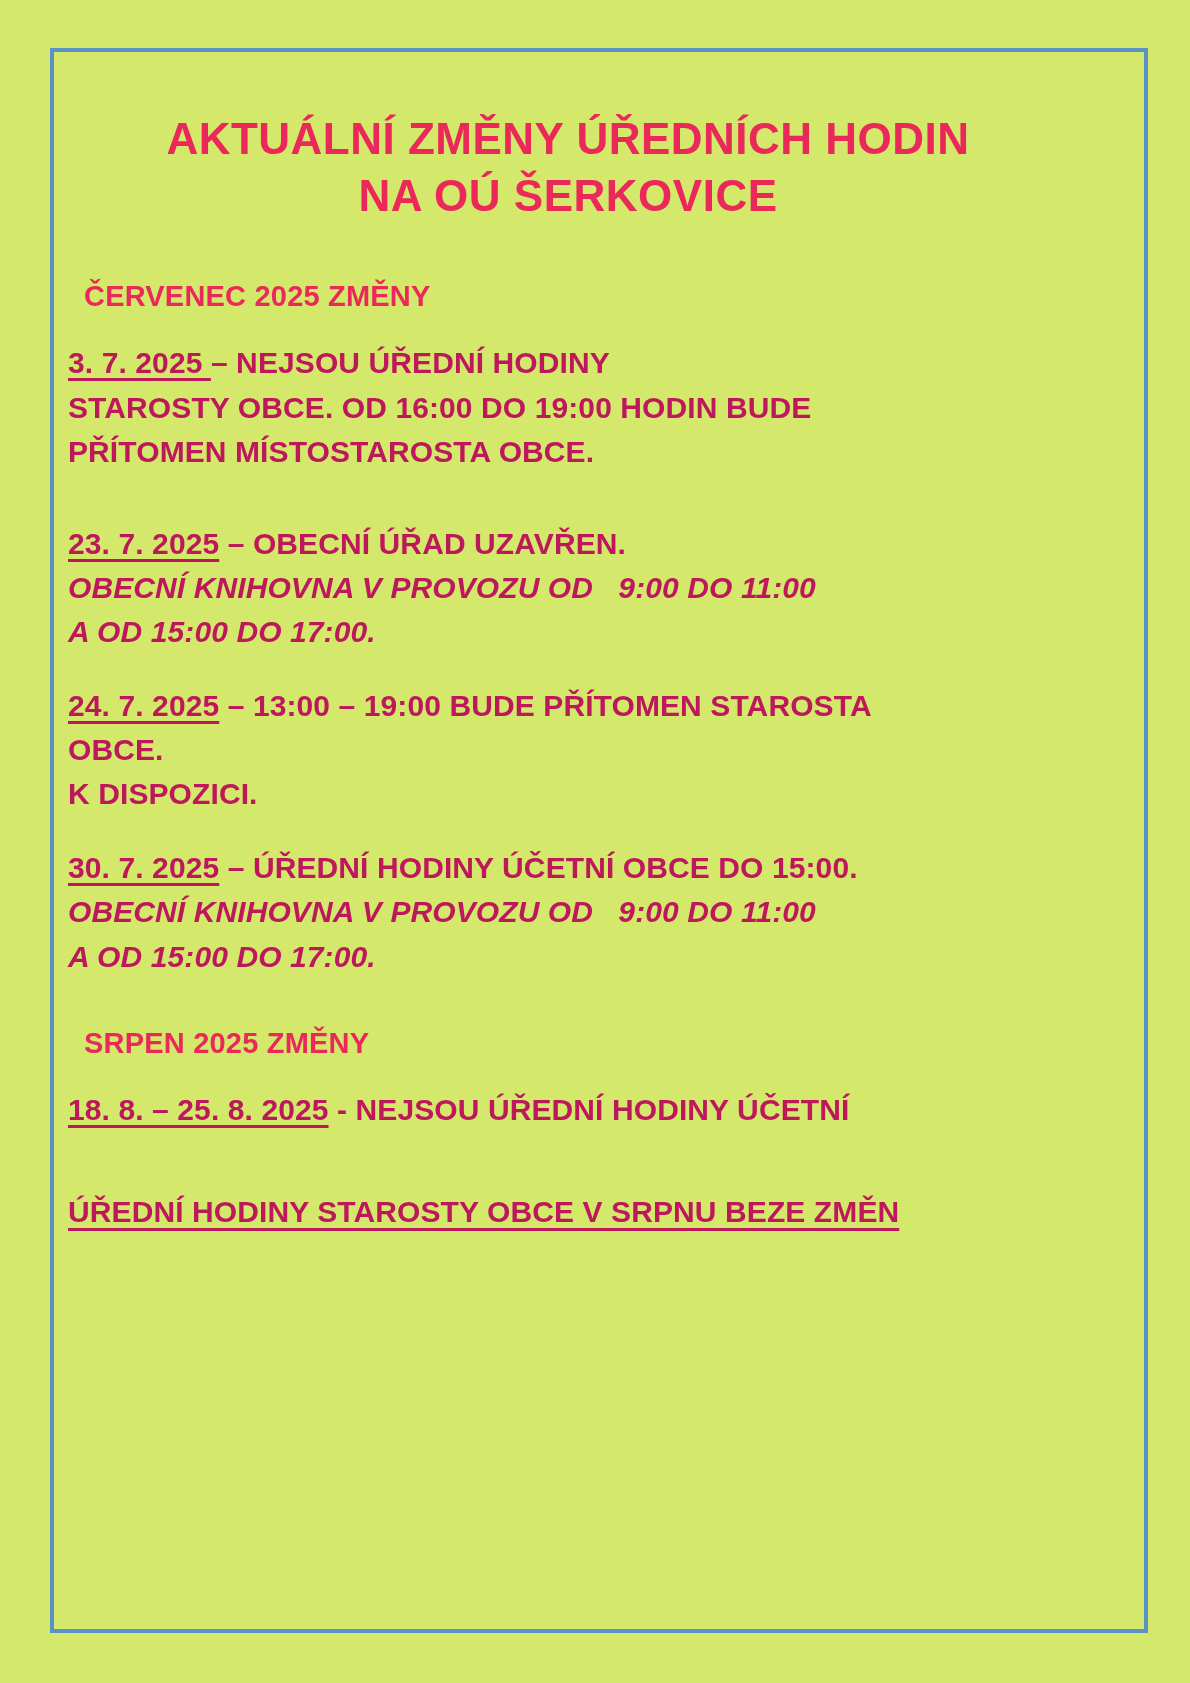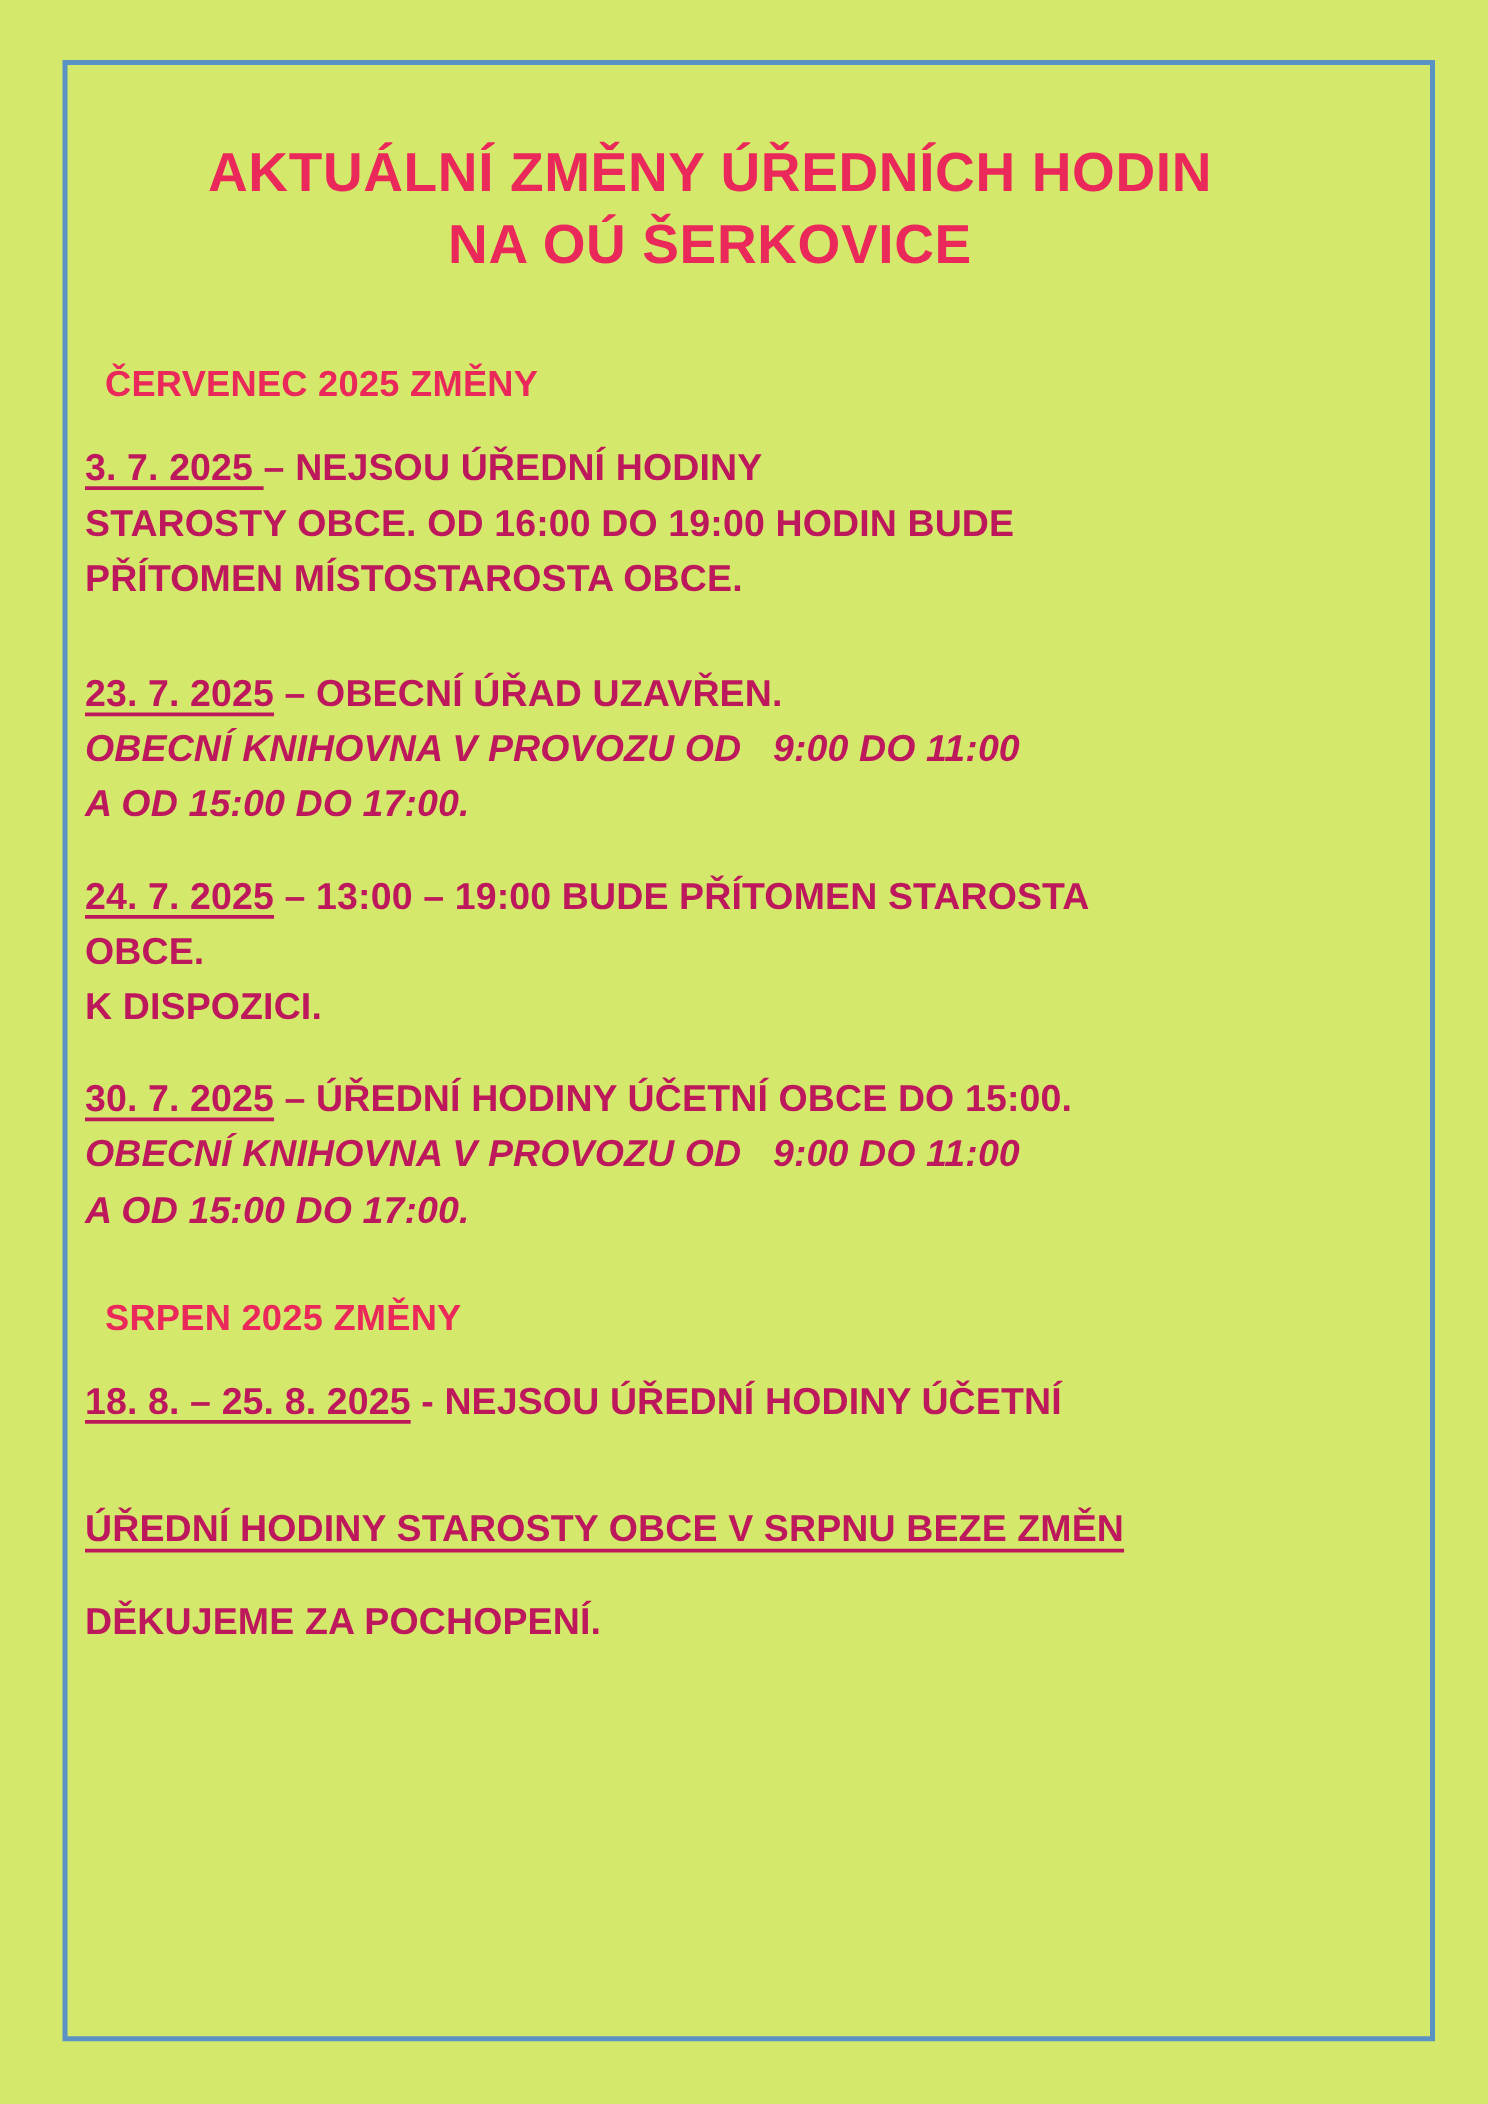--- a/index.html
+++ b/index.html
@@ -42,21 +42,21 @@
   }
 
   
   .title {
     color: #ea2859;
     font-weight: bold;
     font-size: 44px;
     line-height: 1.30;
     text-align: center;
     letter-spacing: 0.5px;
-    margin: 0 0 12px 0;
+    margin: 0 0 0 0;
     text-transform: uppercase;
   }
   .title .tline { display: block; }
 
   
   .sect-head {
     color: #ea2859;
     font-weight: bold;
     font-size: 29px;
     line-height: 1.28;
@@ -148,16 +148,15 @@
     <div class="gap-sm"></div>
 
     <p class="line"><span class="u">18. 8. – 25. 8. 2025</span><span> - NEJSOU ÚŘEDNÍ HODINY ÚČETNÍ</span></p>
 
     <div class="gap-xl"></div>
 
     <p class="line underline-all">ÚŘEDNÍ HODINY STAROSTY OBCE V SRPNU BEZE ZMĚN</p>
 
     <div class="gap-md"></div>
 
-    <p class="line">DĚKUJEME ZA POCHOPENÍ.</p>
 
   </div>
 </div>
 
 </body></html>

